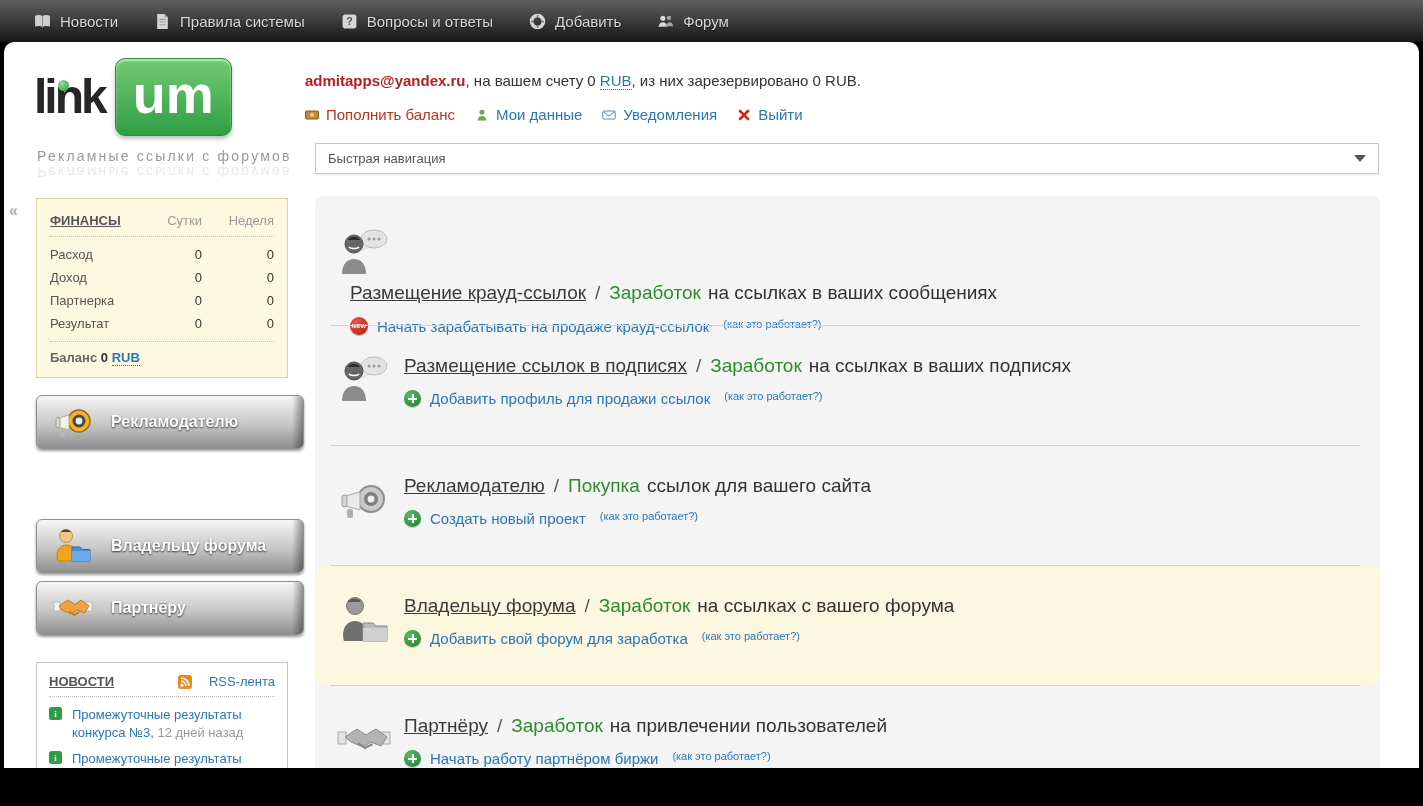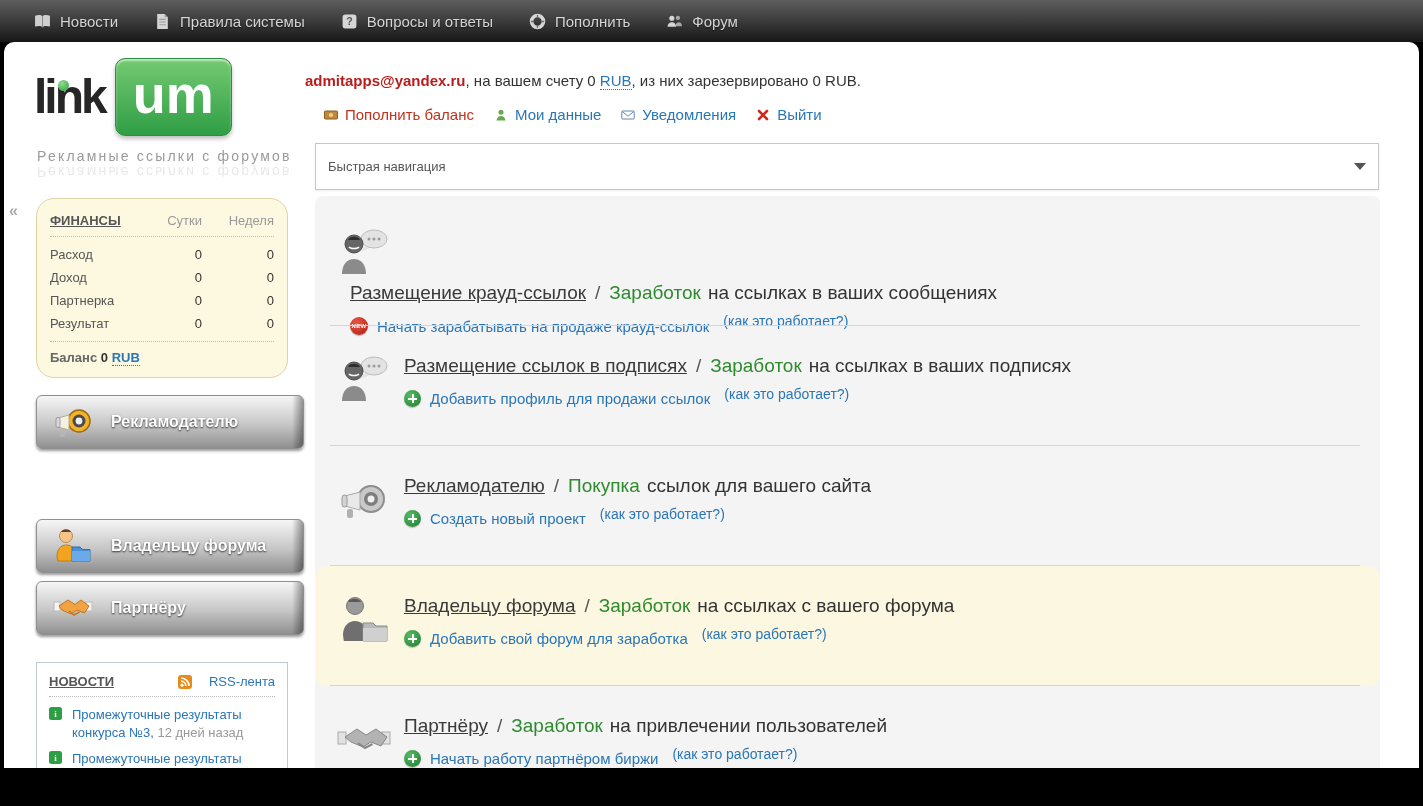--- a/index.html
+++ b/index.html
@@ -41,41 +41,41 @@
   }
   .tagline { position:absolute; left:33px; top:106px; font-size:14px; color:#9a9a9a; letter-spacing:2.2px; white-space:nowrap; }
   .tagline-reflect-wrap { position:absolute; left:33px; top:122px; height:13px; overflow:hidden; opacity:.22; }
   .tagline-reflect { font-size:14px; color:#9a9a9a; letter-spacing:2.2px; white-space:nowrap; transform:scaleY(-1); }
 
   
   .acct1 { position:absolute; left:301px; top:30px; font-size:15px; color:#333; }
   .acct1 b { color:#b91c1c; }
   .lnk { color:#2a76b8; cursor:pointer; }
   .lnk-dotted { border-bottom:1px dotted #2a76b8; }
-  .acct2 { position:absolute; left:301px; top:64px; display:flex; align-items:center; gap:20px; font-size:15px;margin-left:19px; }
+  .acct2 { position:absolute; left:301px; top:64px; display:flex; align-items:center; gap:20px; font-size:15px; }
   .acct-item { display:flex; align-items:center; gap:7px; cursor:pointer; }
   .acct-item .red { color:#c2321d; }
   .icn13 { width:14px; height:14px; display:inline-block; }
 
   
   .quicknav {
-    position:absolute; left:311px; top:101px; width:1064px; height:47px;
+    position:absolute; left:311px; top:101px; width:1064px; height:31px;
     background:#fff; border:1px solid #c6c6c6;
     display:flex; align-items:center; justify-content:space-between;
     padding:0 12px; font-size:13px; color:#555; cursor:pointer;
     box-shadow:0 1px 2px rgba(0,0,0,.07);
   }
   .qn-tri { width:0; height:0; border-left:6px solid transparent; border-right:6px solid transparent; border-top:7px solid #555; }
 
   
   .collapse { position:absolute; left:5px; top:160px; color:#aaa; font-size:16px; font-weight:bold; cursor:pointer; }
 
   .finbox {
     position:absolute; left:32px; top:156px; width:252px;
-    background:#fdf9e1; border:1px solid #ddd3a6; border-radius:18px;
+    background:#fdf9e1; border:1px solid #ddd3a6; border-radius:0;
     padding:11px 13px 12px; font-size:13px; color:#444;
   }
   .fin-grid { display:grid; grid-template-columns:1fr 52px 72px; align-items:center; }
   .fin-head { height:20px; }
   .fin-title { font-weight:bold; color:#555; text-decoration:underline; }
   .fin-col { color:#999; text-align:right; }
   .fin-row { height:23px; }
   .fin-lbl { color:#555; }
   .fin-val { color:#333; text-align:right; }
   .dotted { border-top:1px dotted #c6bf93; margin:6px 0; }
@@ -117,23 +117,23 @@
   .mrow { position:relative; height:120px; padding:27px 0 0 22px; display:flex; }
   .mrow.first { height:130px; padding-top:30px;flex-direction:column; }
   .mrow.yellow { background:#fcf7e0;border-radius:11px; }
   .mdiv { position:absolute; bottom:0; left:15px; right:20px; height:1px; background:#d5d5d5; }
   .icn54 { width:54px; height:54px; flex:0 0 54px; }
   .mtext { margin-left:13px; padding-top:2px; }
   .mtitle { font-size:19px; color:#333; }
   .t-link { color:#3a3a3a; text-decoration:underline; cursor:pointer; }
   .t-sep { color:#555; margin:0 9px; }
   .t-green { color:#2e8b2e; margin-right:7px; }
-  .msub { margin-top:13px; display:flex; align-items:center; gap:9px; font-size:15px; }
+  .msub { margin-top:13px; display:flex; align-items:flex-end; gap:9px; font-size:15px; }
   .sub-link { color:#2a76b8; cursor:pointer; }
-  .how { font-size:14px; color:#2a76b8; position:relative; top:-5px; margin-left:5px; cursor:pointer; }
+  .how { font-size:11px; color:#2a76b8; position:relative; top:-5px; margin-left:5px; cursor:pointer; }
   .new-badge {
     width:18px; height:18px; border-radius:50%;
     background:radial-gradient(circle at 35% 30%, #e85545, #b01c0e);
     color:#fff; font-size:6px; font-weight:bold; letter-spacing:.3px;
     display:flex; align-items:center; justify-content:center; flex:0 0 18px;
     box-shadow:0 1px 1px rgba(0,0,0,.3);
   }
   .plus-badge {
     width:17px; height:17px; border-radius:50%; flex:0 0 17px;
     background:radial-gradient(circle at 35% 30%, #55bb62, #1f7e31);
@@ -177,21 +177,21 @@
   </div>
   <div class="nav-item">
     <span class="nav-icn">
       <svg viewBox="0 0 16 16" width="17" height="17">
           <circle cx="8" cy="8" r="5.6" fill="none" stroke="#d6d6d6" stroke-width="3.4"></circle>
           <g stroke="#6f6f6f" stroke-width="1.3">
             <path d="M8 1.8v3M8 11.2v3M1.8 8h3M11.2 8h3"></path>
           </g>
         </svg>
     </span>
-    <span class="lbl">Пополнить</span>
+    <span class="lbl">Добавить</span>
   </div>
   <div class="nav-item">
     <span class="nav-icn">
       <svg viewBox="0 0 16 16" width="17" height="17" fill="#d6d6d6">
           <circle cx="5.5" cy="5" r="2.4"></circle>
           <path d="M1.5 13c0-2.6 1.8-4.2 4-4.2s4 1.6 4 4.2z"></path>
           <circle cx="11.2" cy="4.6" r="2" fill="#a8a8a8"></circle>
           <path d="M8.9 12.4c.2-2.2 1.4-3.7 3.2-3.7 1.6 0 2.8 1.4 3 3.7z" fill="#a8a8a8"></path>
         </svg>
     </span>

